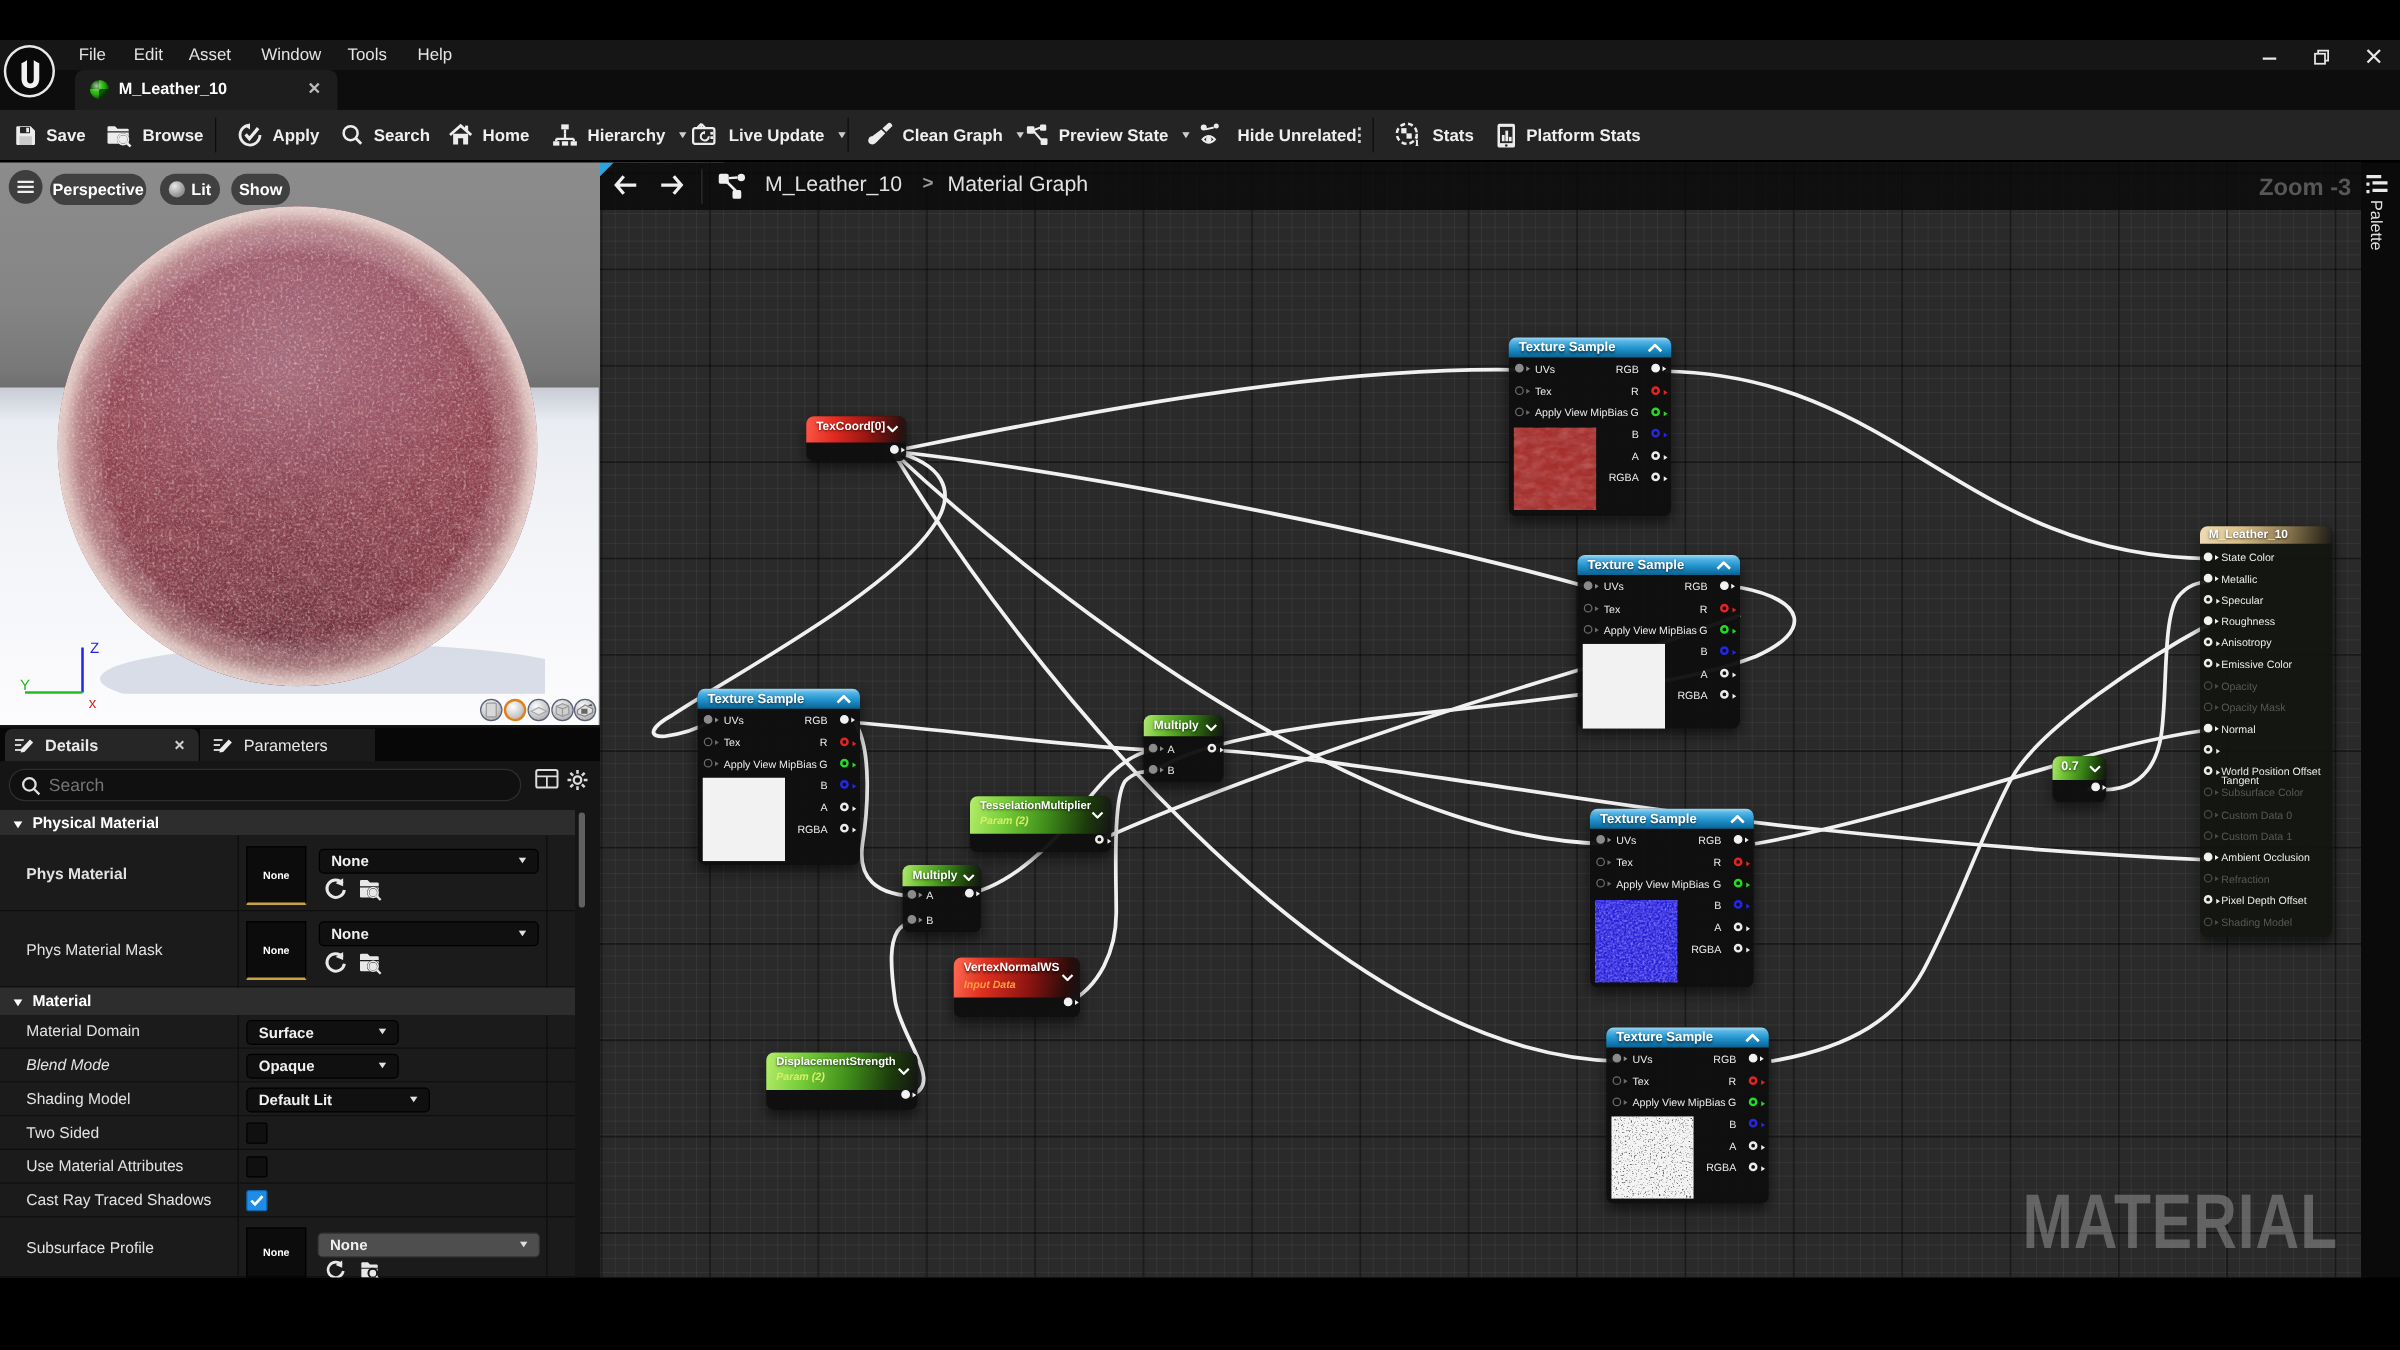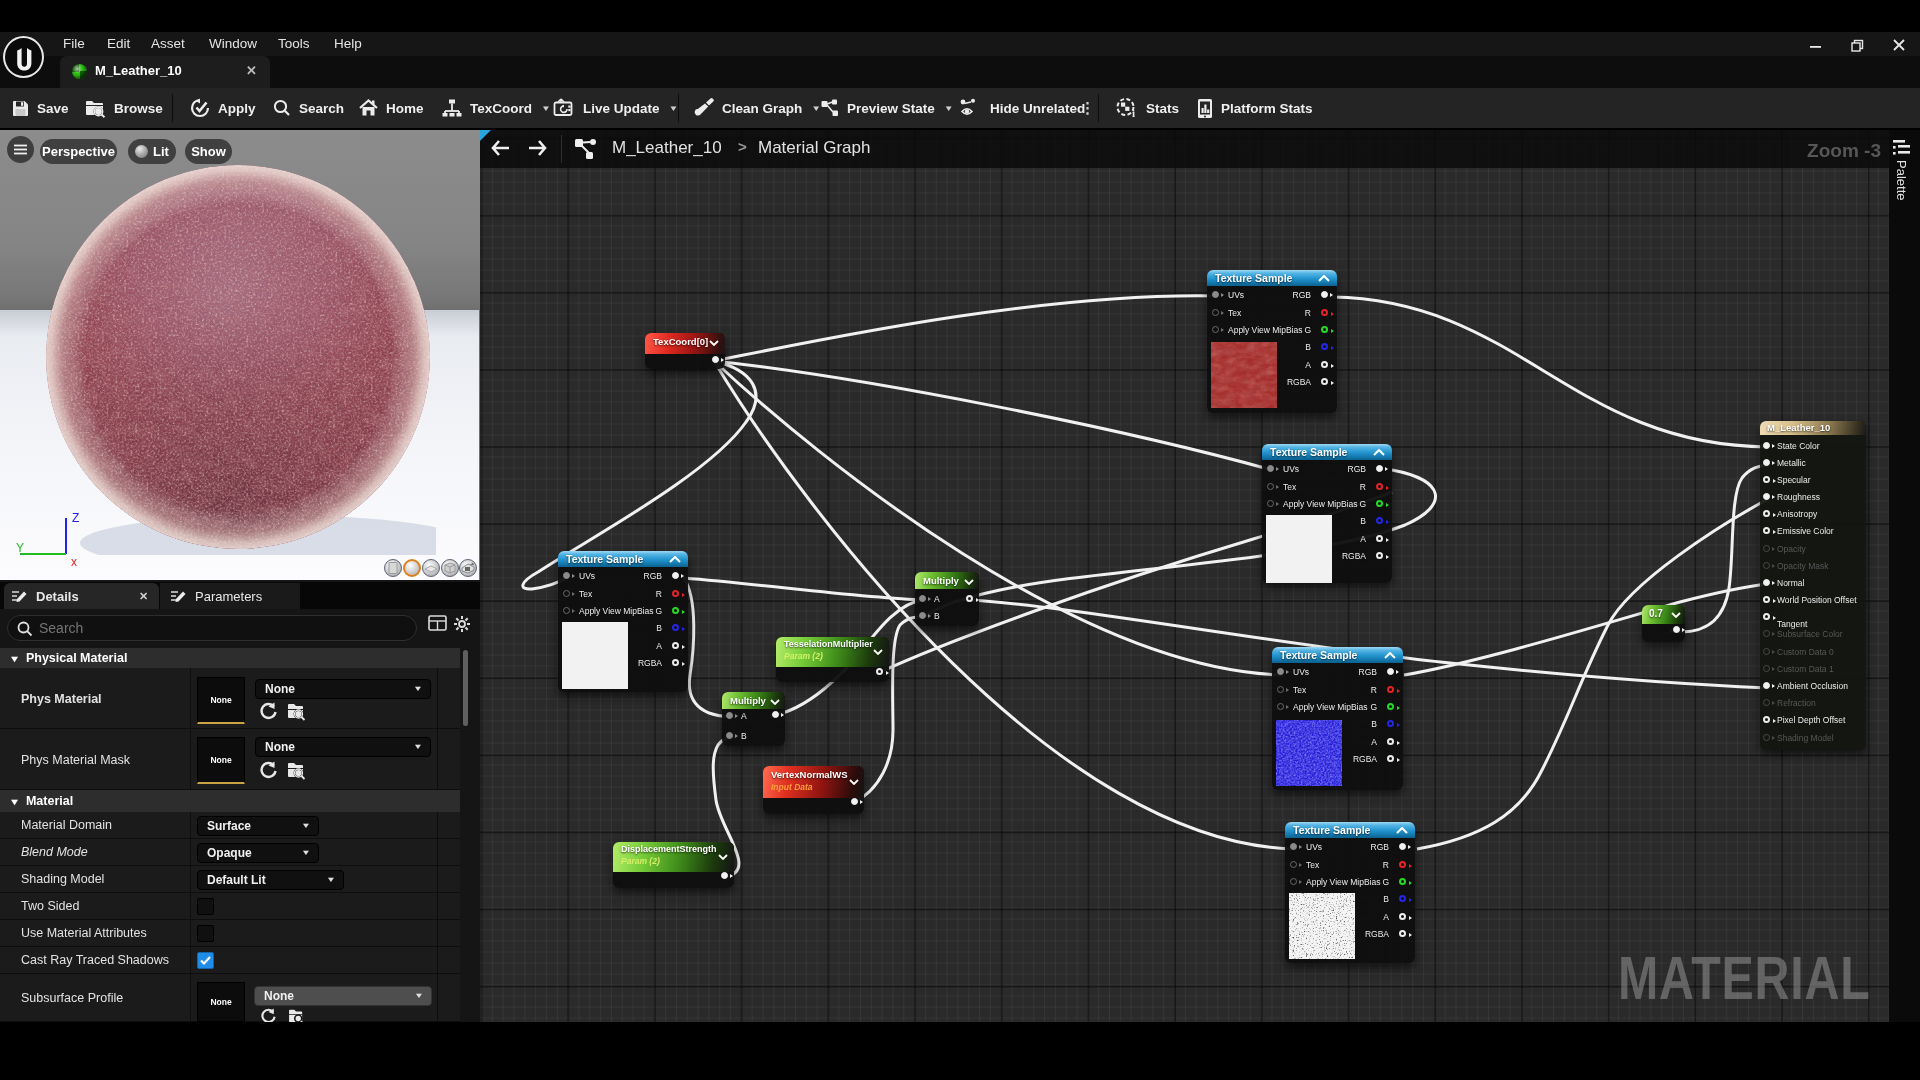--- a/index.html
+++ b/index.html
@@ -180,21 +180,21 @@
         <rect x="8" y="1.5" width="6" height="4" fill="#ececec"></rect>
         <line x1="11" y1="5.5" x2="11" y2="9" stroke="#ececec" stroke-width="1.8"></line>
         <line x1="4" y1="13" x2="18" y2="13" stroke="#ececec" stroke-width="1.8"></line>
         <line x1="11" y1="9" x2="11" y2="13" stroke="#ececec" stroke-width="1.8"></line>
         <line x1="4" y1="13" x2="4" y2="15" stroke="#ececec" stroke-width="1.8"></line>
         <line x1="18" y1="13" x2="18" y2="15" stroke="#ececec" stroke-width="1.8"></line>
         <rect x="1.5" y="15" width="5" height="3.5" fill="#ececec"></rect>
         <rect x="15.5" y="15" width="5" height="3.5" fill="#ececec"></rect>
         <rect x="8.5" y="15" width="5" height="3.5" fill="#ececec"></rect>
       </svg>
-    <span>TexCoord</span>
+    <span>Hierarchy</span>
       <span class="chev">▼</span>
   </div>
   <div class="tbtn" style="left:553px;">
     <svg width="23" height="20" viewBox="0 0 23 20">
         <path d="M5 4 L8 1 M11 4 L8 1 M8 1 L8 4" stroke="#ececec" stroke-width="1.5" fill="none"></path>
         <rect x="1.5" y="4.5" width="17" height="12.5" rx="1.5" fill="none" stroke="#ececec" stroke-width="1.8"></rect>
         <path d="M11 8 A3.2 3.2 0 1 0 14 11" fill="none" stroke="#ececec" stroke-width="1.6"></path>
         <path d="M11 6.7 L11 9.5 L8.7 8 Z" fill="#ececec"></path>
         <rect x="15.3" y="7.5" width="2.2" height="2.2" fill="#ececec"></rect>
         <rect x="15.3" y="11" width="2.2" height="2.2" fill="#ececec"></rect>
@@ -774,21 +774,21 @@
         <span class="plabel" style="left:17px; top:105px;">Emissive Color</span>
       <span class="pin hdis" style="left:3px; top:124px;"></span>
         <span class="plabel dis" style="left:17px; top:123px;">Opacity</span>
       <span class="pin hdis" style="left:3px; top:141px;"></span>
         <span class="plabel dis" style="left:17px; top:140px;">Opacity Mask</span>
       <span class="pin fw" style="left:3px; top:158px;"></span>
         <span class="plabel" style="left:17px; top:157px;">Normal</span>
       <span class="pin hw" style="left:3px; top:175px;"></span>
         <span class="plabel" style="left:17px; top:174px;margin-top:24px;">Tangent</span>
       <span class="pin hw" style="left:3px; top:192px;"></span>
-        <span class="plabel" style="left:17px; top:174px;">World Position Offset</span>
+        <span class="plabel" style="left:17px; top:191px;">World Position Offset</span>
       <span class="pin hdis" style="left:3px; top:209px;"></span>
         <span class="plabel dis" style="left:17px; top:208px;">Subsurface Color</span>
       <span class="pin hdis" style="left:3px; top:227px;"></span>
         <span class="plabel dis" style="left:17px; top:226px;">Custom Data 0</span>
       <span class="pin hdis" style="left:3px; top:244px;"></span>
         <span class="plabel dis" style="left:17px; top:243px;">Custom Data 1</span>
       <span class="pin fw" style="left:3px; top:261px;"></span>
         <span class="plabel" style="left:17px; top:260px;">Ambient Occlusion</span>
       <span class="pin hdis" style="left:3px; top:278px;"></span>
         <span class="plabel dis" style="left:17px; top:277px;">Refraction</span>

